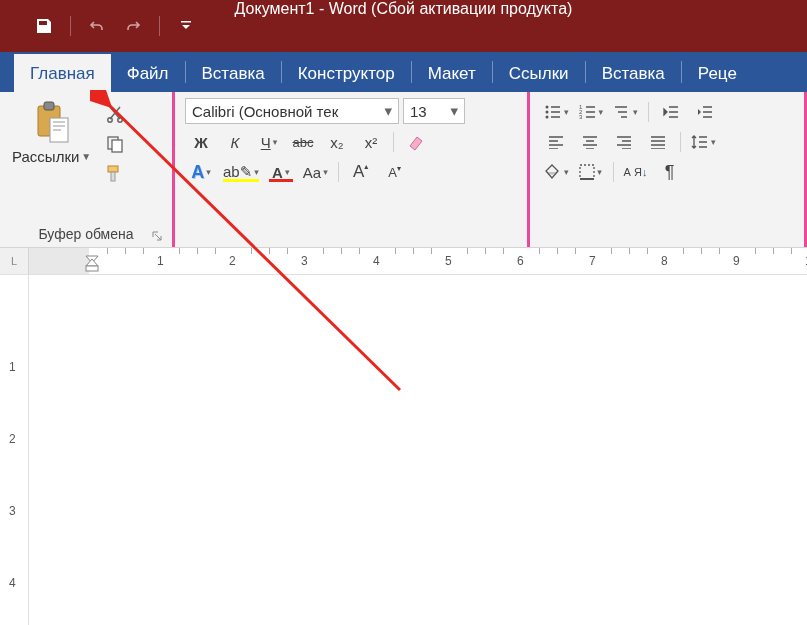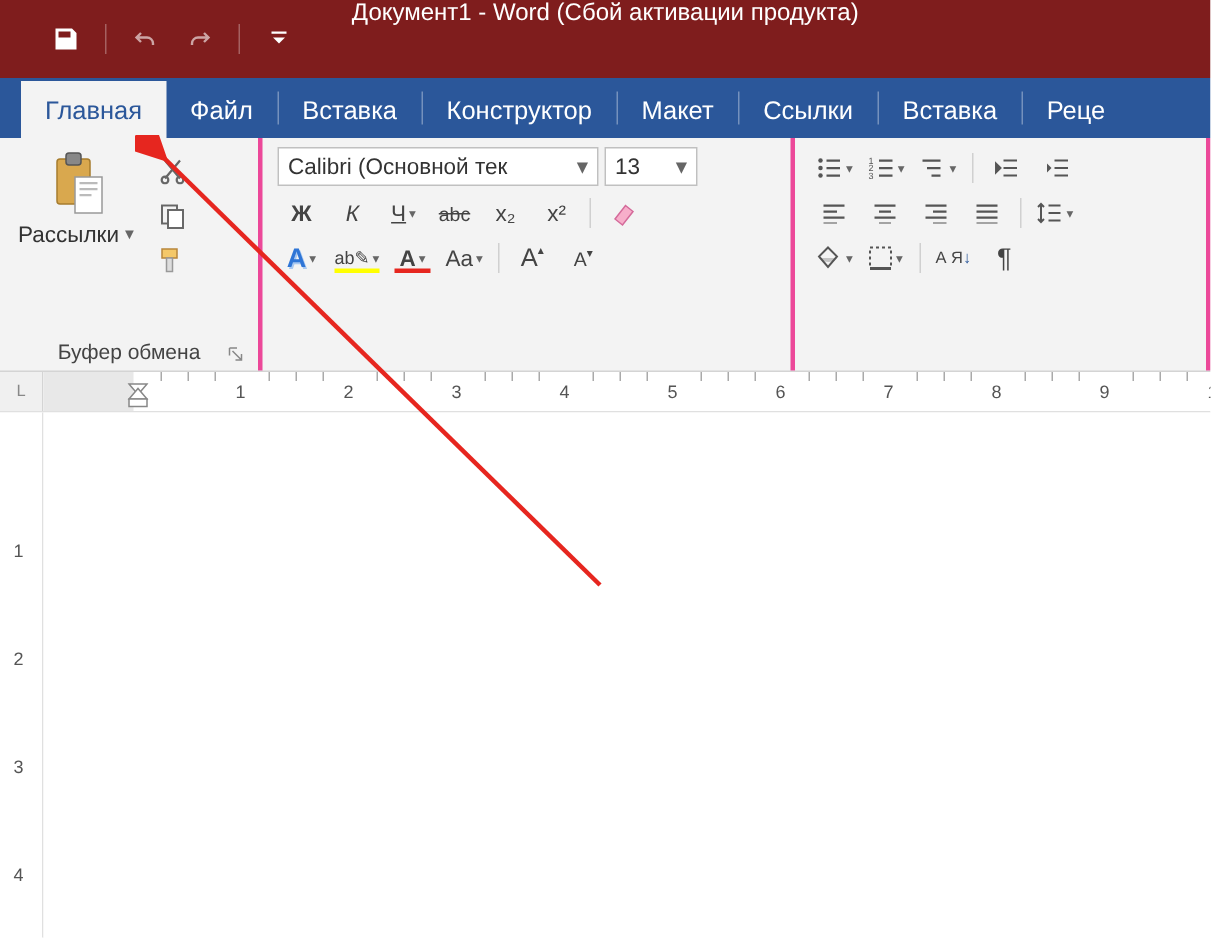--- a/index.html
+++ b/index.html
@@ -170,21 +170,21 @@
                 <path d="M3 13l7-9 5 4-7 9z" fill="#f7aeca" stroke="#d46a9a"></path>
               </svg>
             </div>
       </div>
       <div class="btn-row">
         <div class="rbtn">
               <span style="color:#2e75d6;font-weight:bold;font-size:18px;text-shadow:1px 1px 0 #a8c8f0">A</span>
               <span class="dd-sm">▾</span>
             </div>
         <div class="rbtn">
-              <span style="font-size:12px">ab✎</span>
+              <span style="font-size:15px">ab✎</span>
               <div class="underline-bar" style="background:#ffff00"></div>
               <span class="dd-sm">▾</span>
             </div>
         <div class="rbtn">
               <span style="font-weight:bold">A</span>
               <div class="underline-bar" style="background:#e6261f"></div>
               <span class="dd-sm">▾</span>
             </div>
         <div class="rbtn">
               <span>Aa</span>

